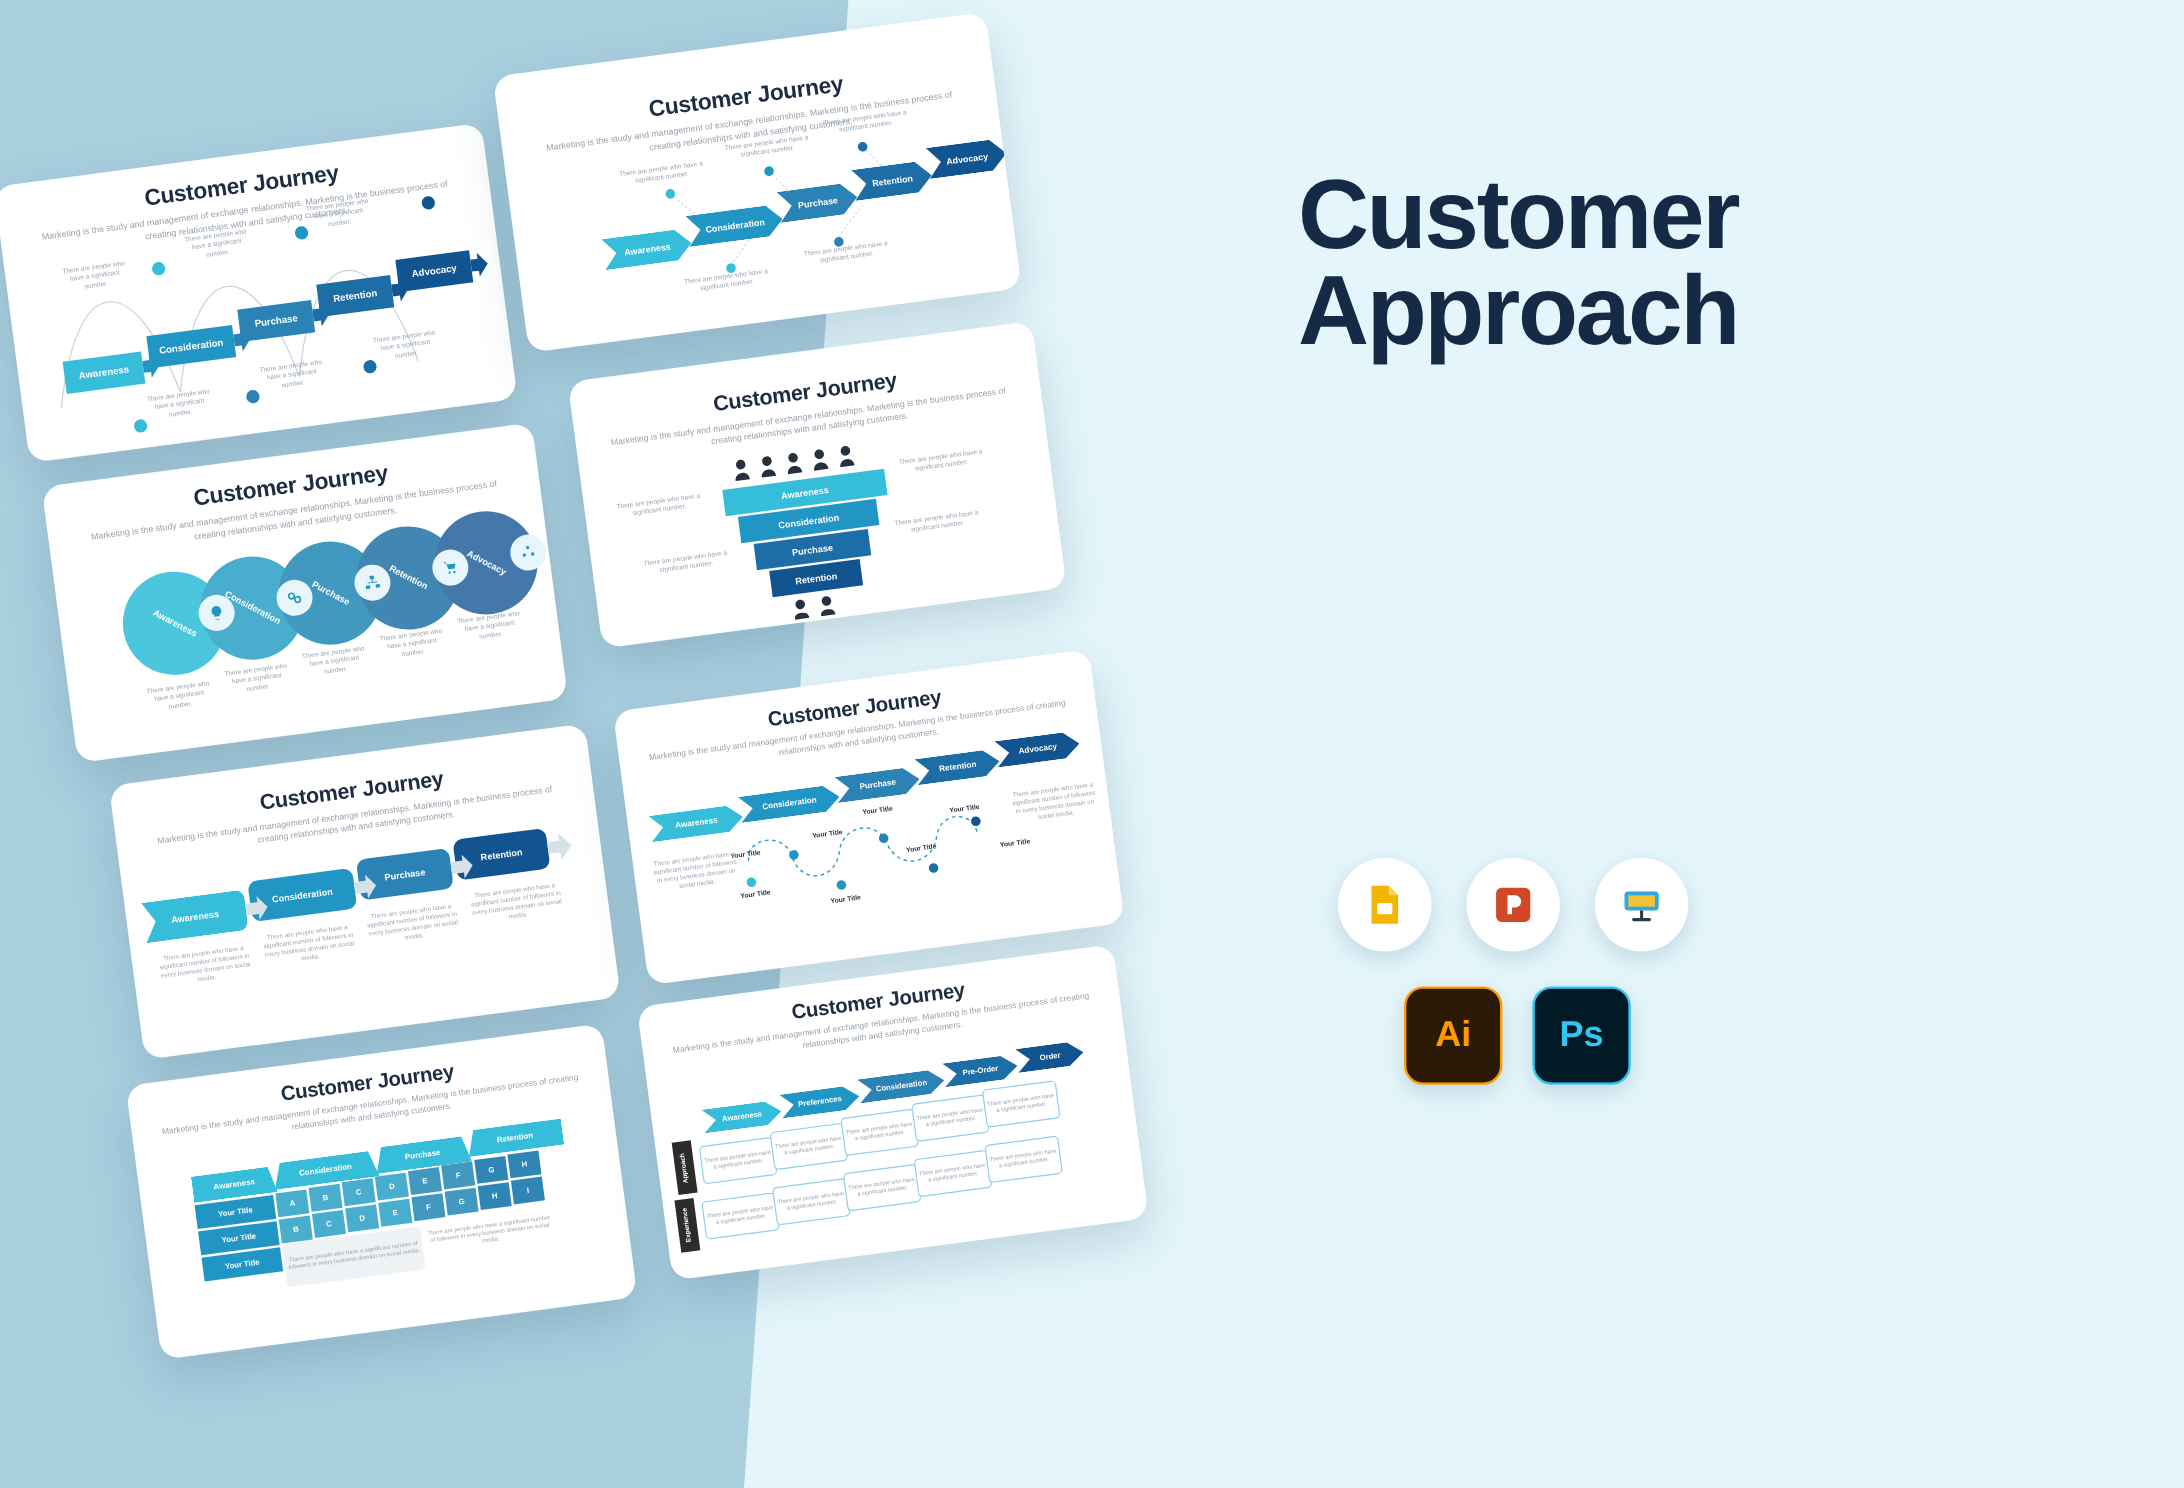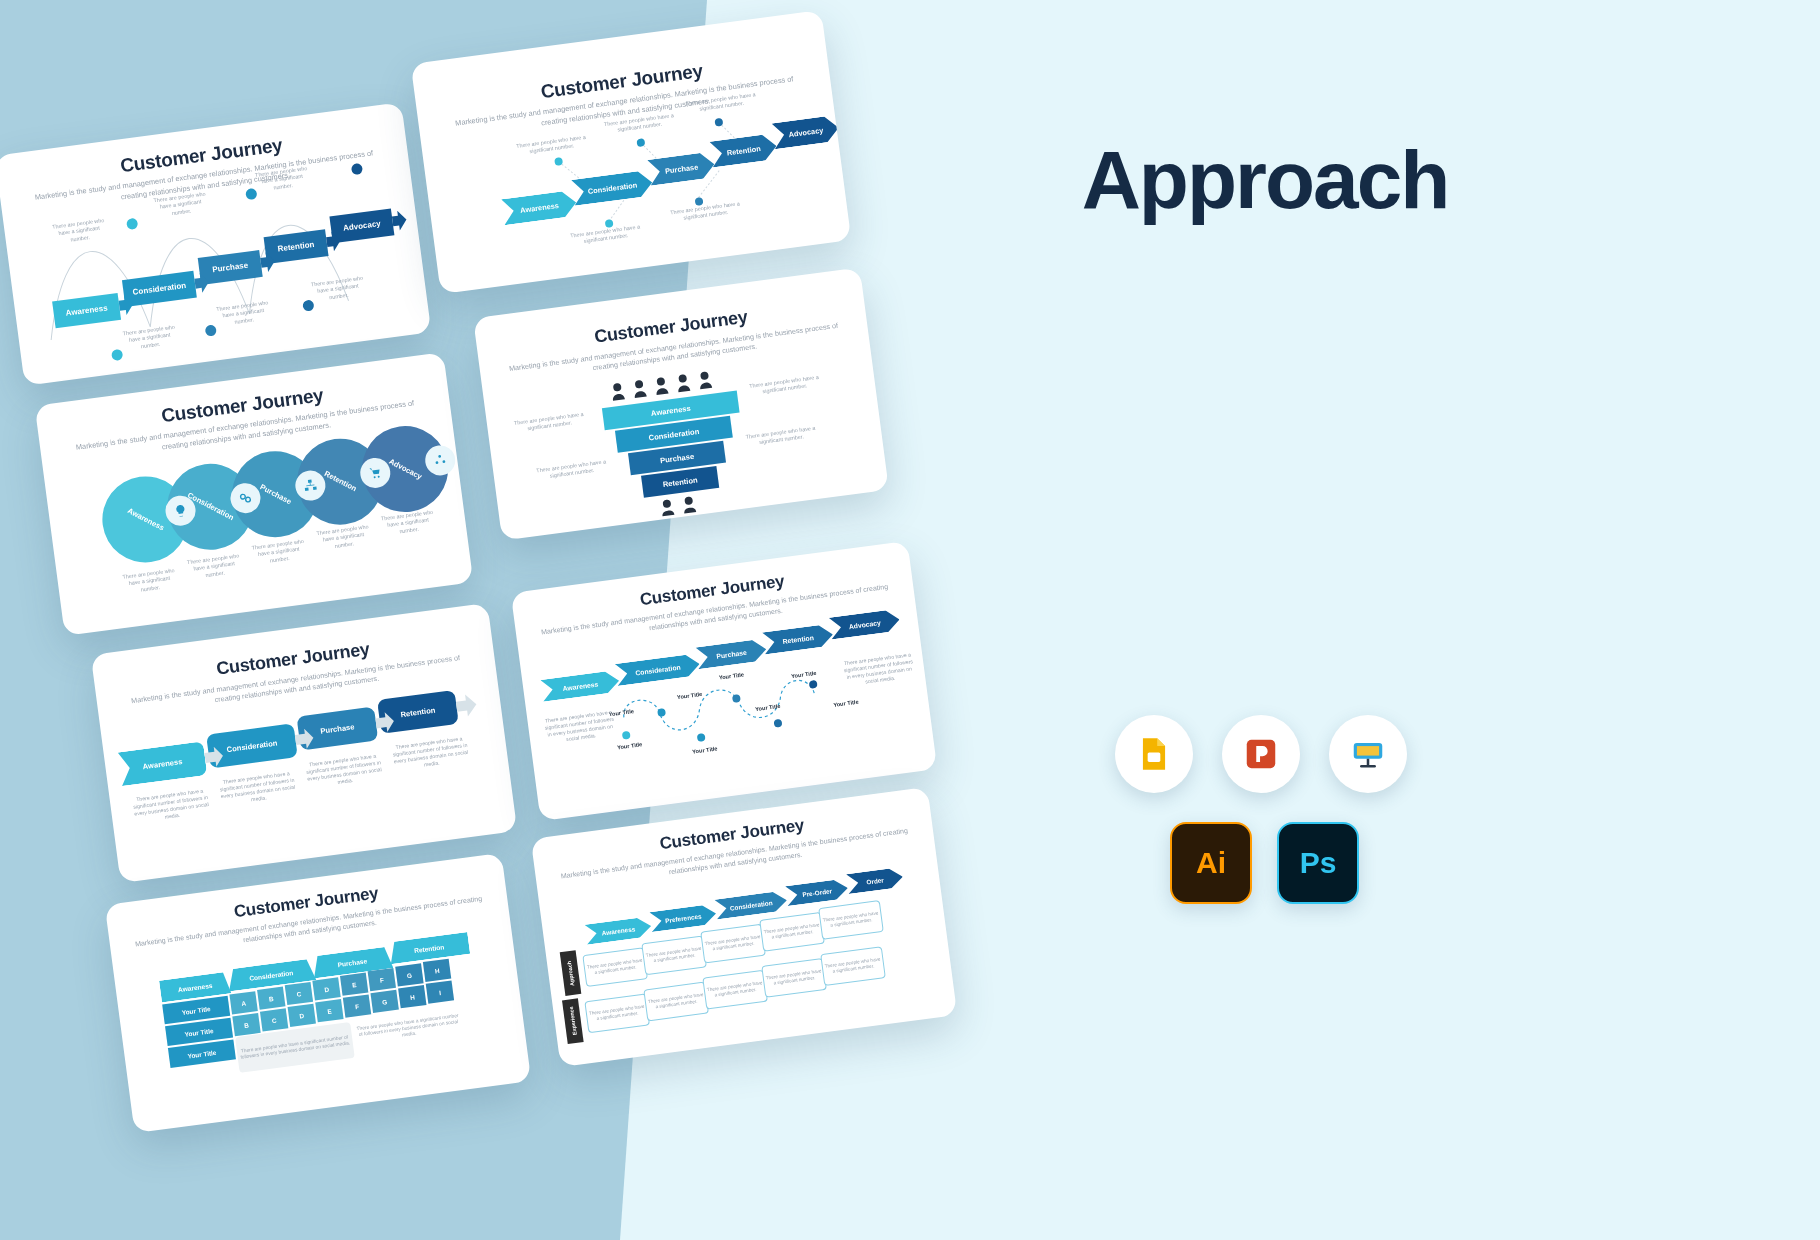--- a/index.html
+++ b/index.html
@@ -389,20 +389,21 @@
 
     <div class="cellbox" style="left:32px;top:168px;width:56px;height:26px;font-size:4.6px;padding:2px;">There are people who have a significant number.</div>
     <div class="cellbox" style="left:92px;top:164px;width:56px;height:26px;font-size:4.6px;padding:2px;">There are people who have a significant number.</div>
     <div class="cellbox" style="left:152px;top:160px;width:56px;height:26px;font-size:4.6px;padding:2px;">There are people who have a significant number.</div>
     <div class="cellbox" style="left:212px;top:156px;width:56px;height:26px;font-size:4.6px;padding:2px;">There are people who have a significant number.</div>
     <div class="cellbox" style="left:272px;top:152px;width:56px;height:26px;font-size:4.6px;padding:2px;">There are people who have a significant number.</div>
   </div>
 </div>
 
 <div id="headline">
+  <div>Customer</div>
   <div>Approach</div>
 </div>
 
 <div class="appcircle" style="left:1115px;top:715px;">
   <svg width="38" height="38" viewBox="0 0 24 24">
     <path d="M5 2h9l5 5v15H5z" fill="#f4b400"></path>
     <path d="M14 2l5 5h-5z" fill="#fbd34d"></path>
     <rect x="8" y="11" width="8" height="6" rx="1" fill="#fff"></rect>
   </svg>
 </div>

